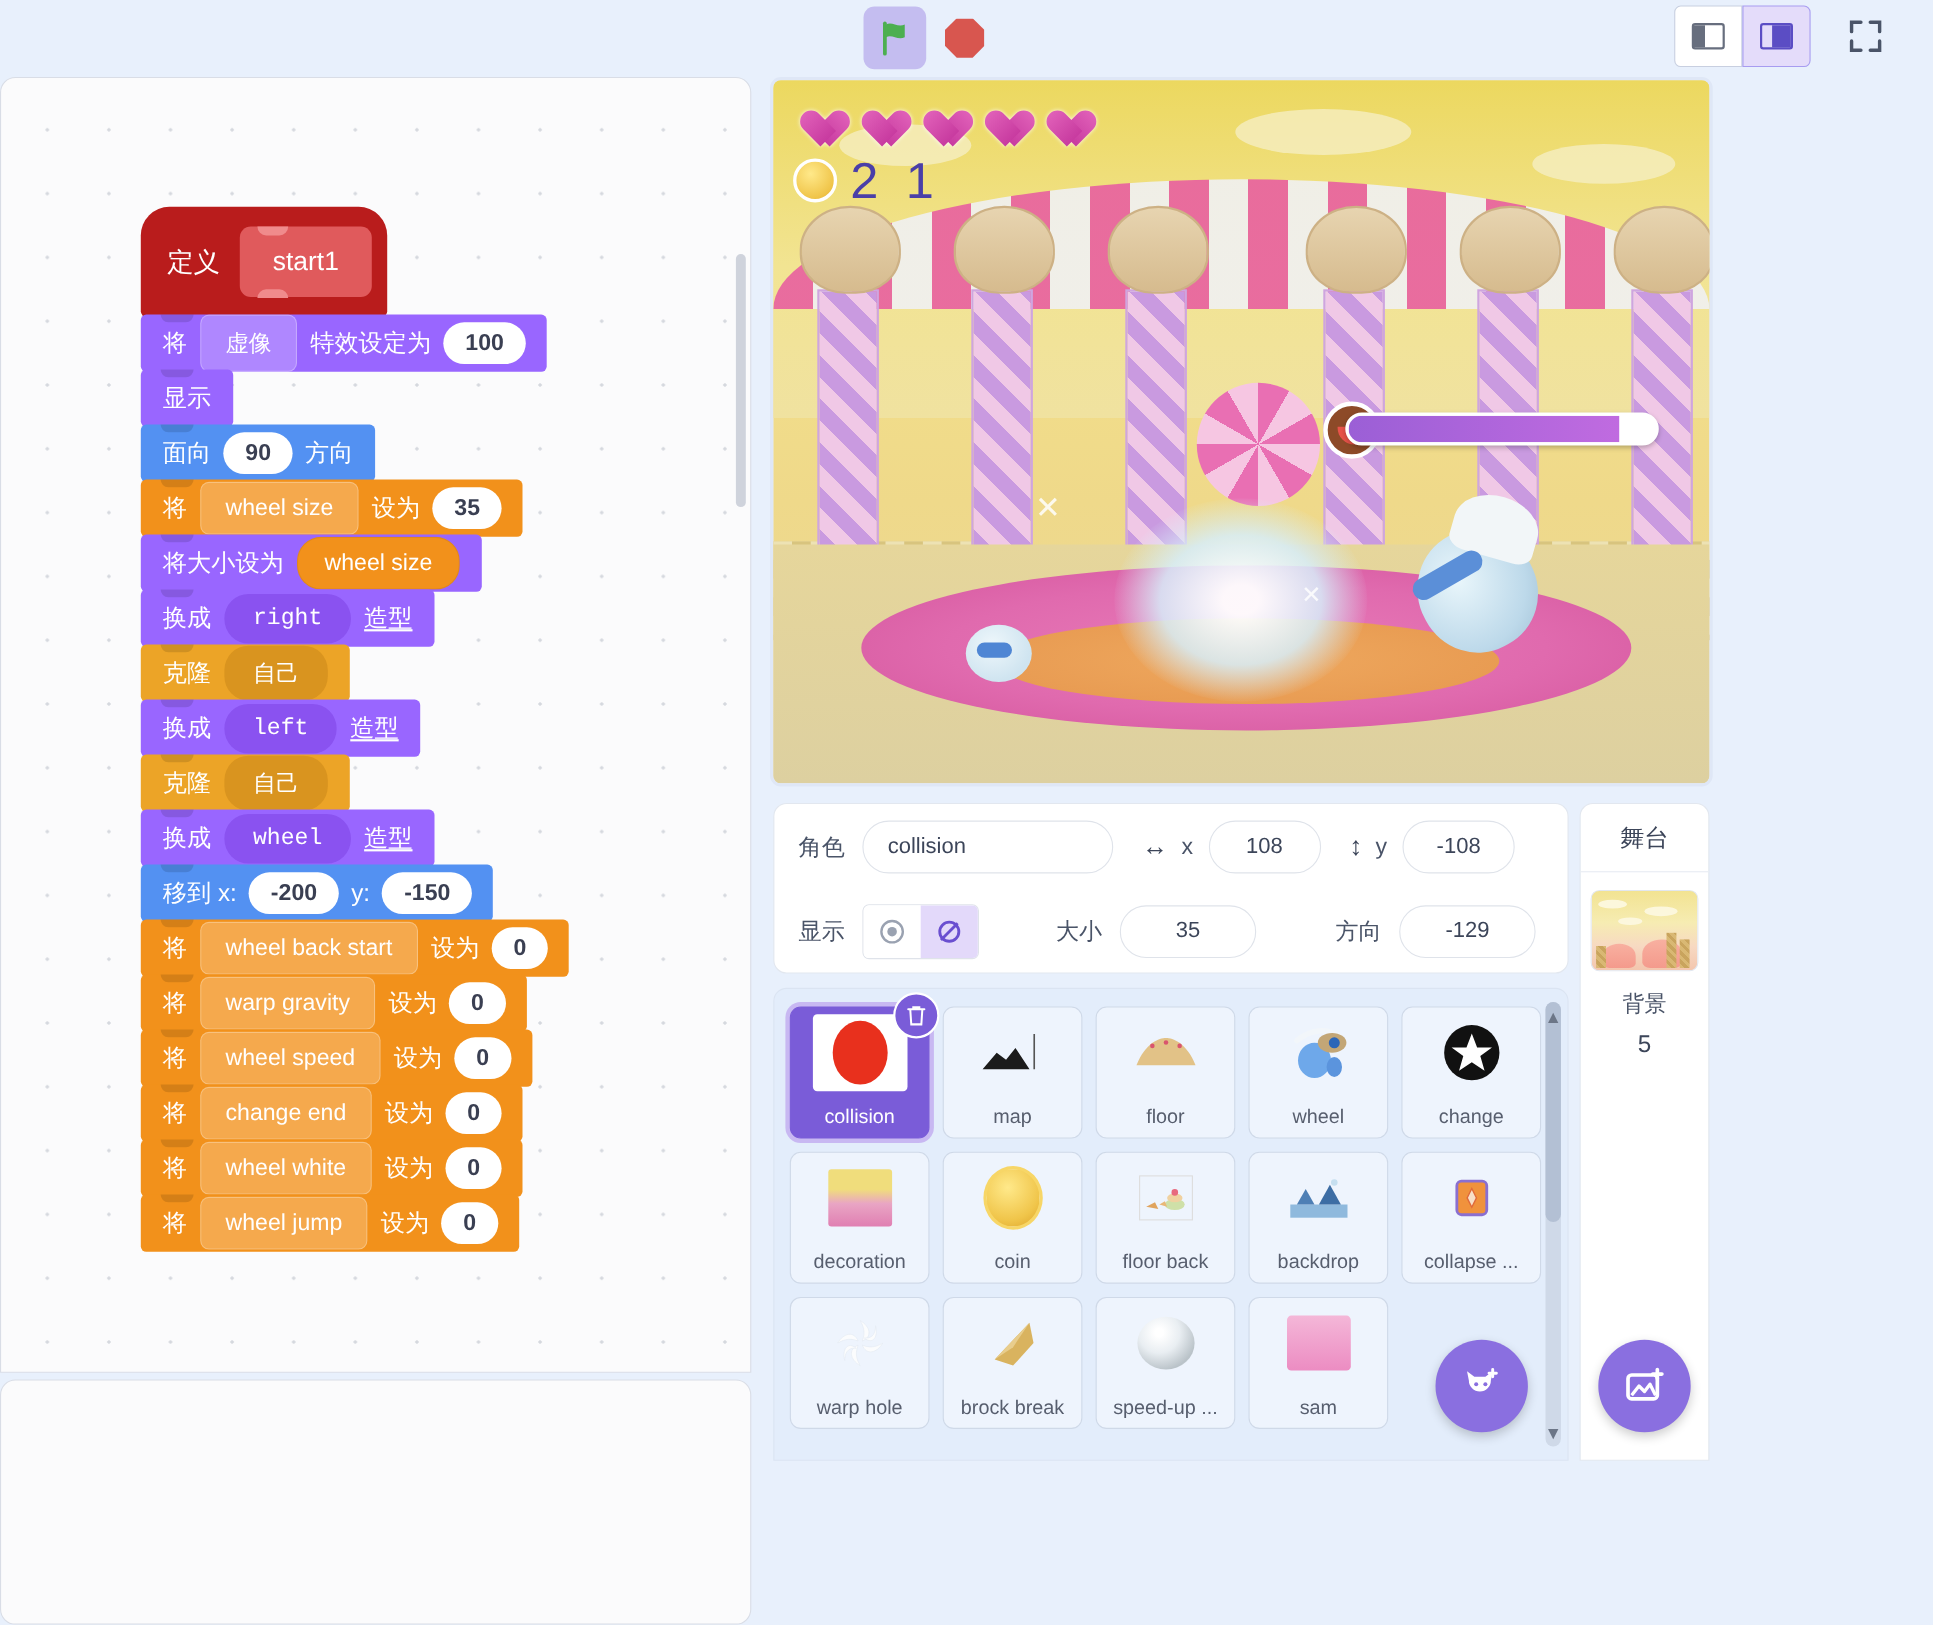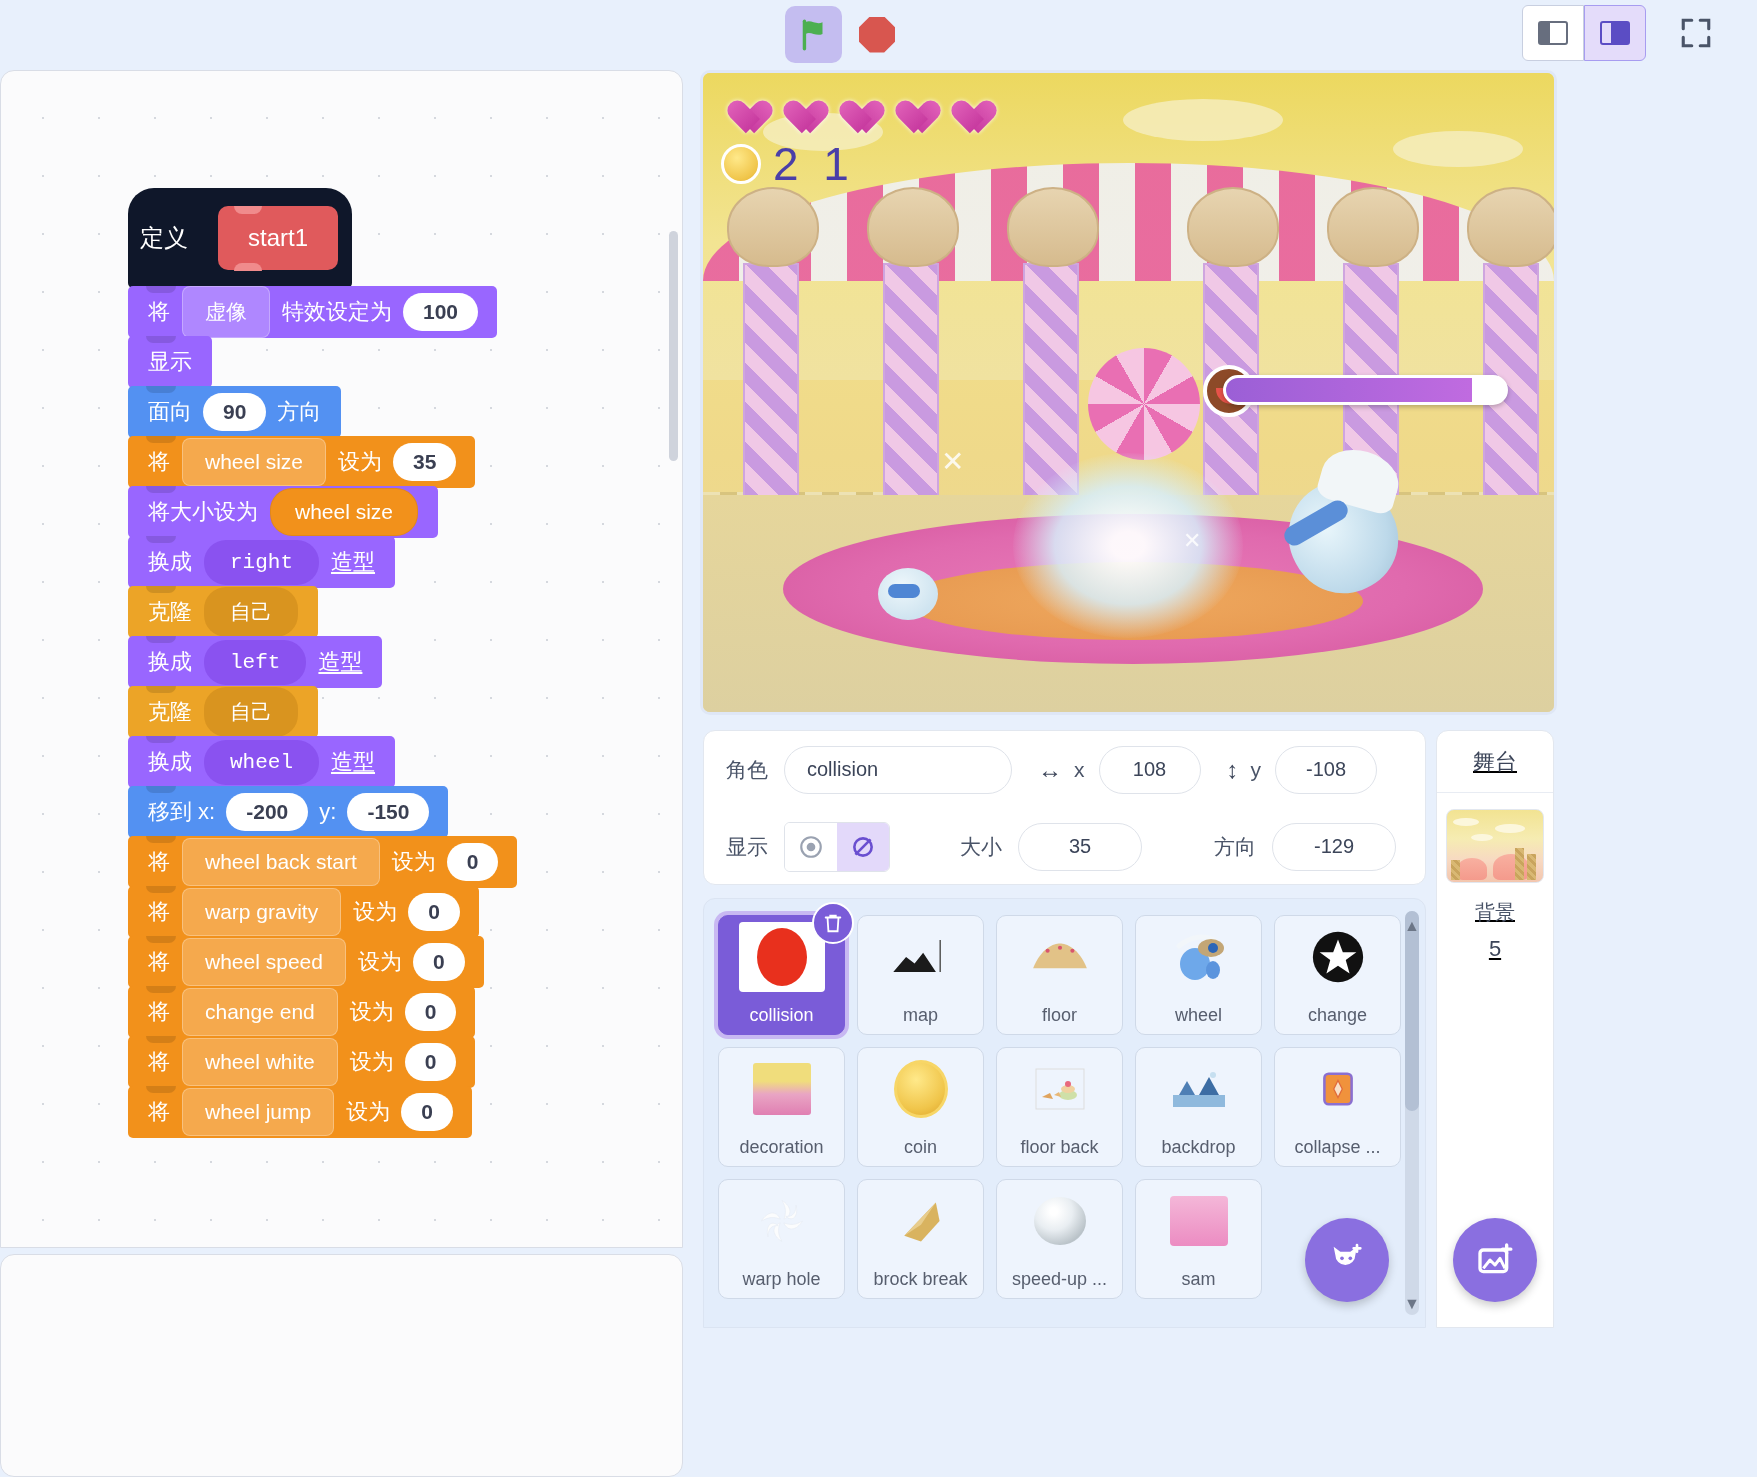--- a/index.html
+++ b/index.html
@@ -91,24 +91,23 @@
   
   .blk::before {
     content: ""; position: absolute; left: 18px; top: 0;
     width: 30px; height: 7px;
     border-radius: 0 0 8px 8px;
     background: rgba(0,0,0,0.12);
   }
 
   
   .blk.define {
-    background: #0f172a; border-radius: 26px 26px 5px 5px;
-    min-height: 100px; padding-left: 6px; align-items: center;
+    background: #b91c1c; border-radius: 26px 26px 5px 5px;
+    min-height: 100px; padding-left: 18px; align-items: center;
     font-size: 24px;
-    gap: 12px;
   }
   .blk.define::before { display: none; }
   .define-pill {
     background: #e05a5c; border-radius: 10px;
     padding: 18px 30px; font-size: 24px; color: #fff; margin-left: 12px;
     position: relative;
   }
   .define-pill::before {
     content:""; position:absolute; left: 16px; top: 0; width: 28px; height: 8px;
     background: #f08b8c; border-radius: 0 0 8px 8px;
@@ -337,21 +336,21 @@
     background: #b3c0d4; border-radius: 7px;
   }
   .arrow-btn {
     position:absolute; right: 4px; width: 18px; height: 18px; cursor:pointer;
     color:#6c7687; font-size: 16px; text-align:center; line-height: 18px;
   }
 
   
   #stage-col {
     position: absolute; left: 1436px; top: 730px; width: 118px; height: 598px;
-    background: #fff; border-radius: 12px 12px 0 0; border: 1px solid #e2e7ef; text-decoration: underline;
+    background: #fff; border-radius: 12px 12px 0 0; border: 1px solid #e2e7ef;
   }
   #stage-col-hdr {
     height: 62px; display:flex; align-items:center; justify-content:center;
     font-size: 22px; color: #3c4559; border-bottom: 1px solid #e8ecf3;
   }
   #stage-thumb-card {
     margin: 16px auto 0; width: 100px; display:flex; flex-direction:column; align-items:center;
     cursor:pointer;
   }
   #stage-thumb {

